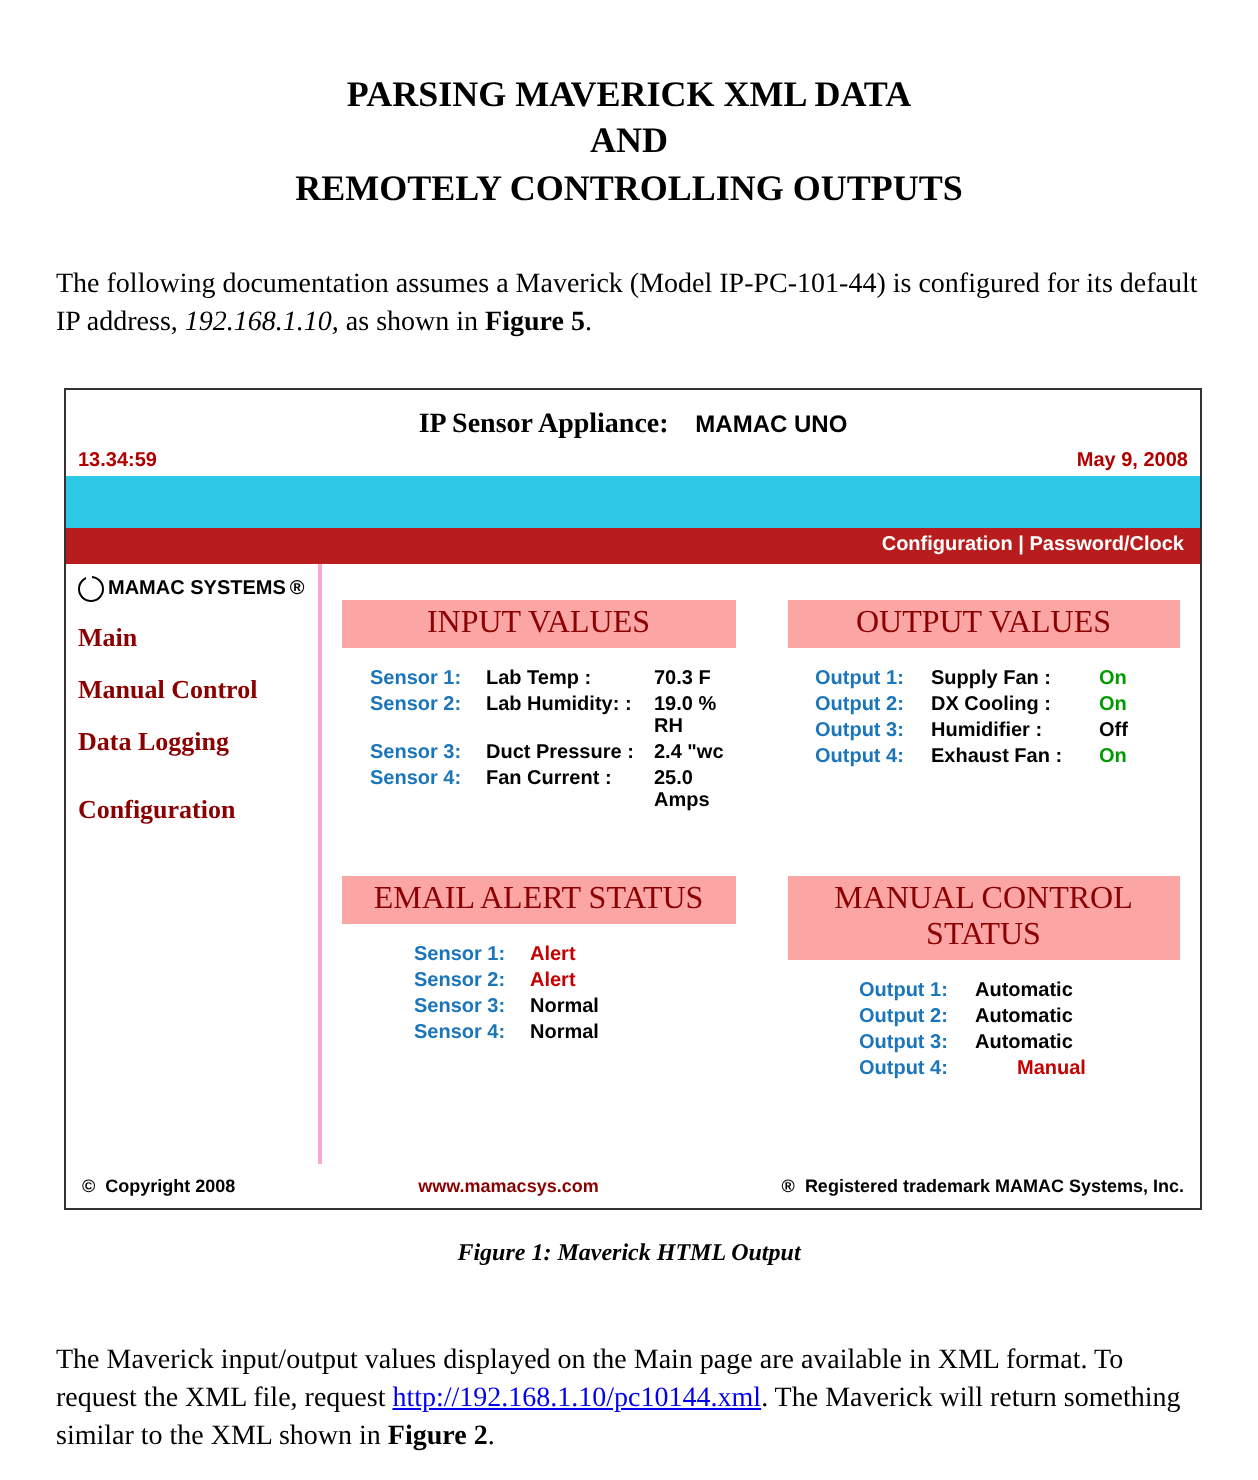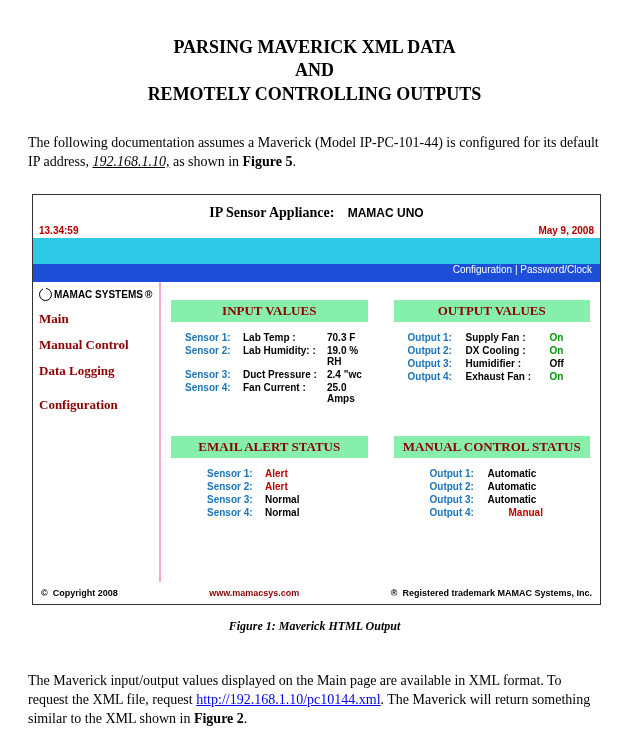--- a/index.html
+++ b/index.html
@@ -18,21 +18,21 @@
     line-height: 1.3;
     margin-bottom: 28px;
     font-family: "Bookman Old Style", "Times New Roman", serif;
     margin-top: 16px;
   }
   .body-text {
     font-size: 14px;
     line-height: 1.35;
     margin: 14px 0;
   }
-  .italic { font-style: italic; text-decoration: underline; }
+  .italic { font-style: italic; }
   .bold { font-weight: bold; }
   a.xml-link { color: #0000ee; text-decoration: underline; }
 
   
   .figure-panel {
     margin: 22px 0 10px 4px;
     border: 1px solid #333;
     background: #fff;
     font-family: Verdana, Arial, sans-serif;
   }
@@ -57,27 +57,28 @@
     font-weight: bold;
     color: #b00000;
     padding: 0 6px 2px 6px;
   }
   .cyan-bar {
     height: 26px;
     background: #2ec9e7;
   }
   .black-bar {
     height: 18px;
-    background: #1d4ed8;
+    background: #b91c1c;
     color: #fff;
     font-size: 10px;
     display: flex;
     justify-content: flex-end;
+    align-items: center;
     padding-right: 8px;
-    font-weight: normal;
+    font-weight: bold;
   }
   .content-row {
     display: flex;
     min-height: 300px;
   }
   .sidebar {
     width: 128px;
     border-right: 2px solid #f9a8d4;
     padding: 6px 6px 6px 6px;
     box-sizing: border-box;
@@ -119,25 +120,25 @@
   }
   .section-row {
     display: flex;
     gap: 26px;
     margin-bottom: 30px;
   }
   .section {
     flex: 1;
   }
   .section-header {
-    background: #86efac;
+    background: #fca5a5;
     padding: 3px 0;
     text-align: center;
-    font-size: 13px;
-    font-weight: bold;
+    font-size: 16px;
+    font-weight: normal;
     color: #8b0000;
     font-family: Georgia, 'Times New Roman', serif;
     margin-bottom: 10px;
   }
   .data-line {
     font-size: 10px;
     font-weight: bold;
     display: flex;
     margin: 2px 0;
     padding-left: 14px;

